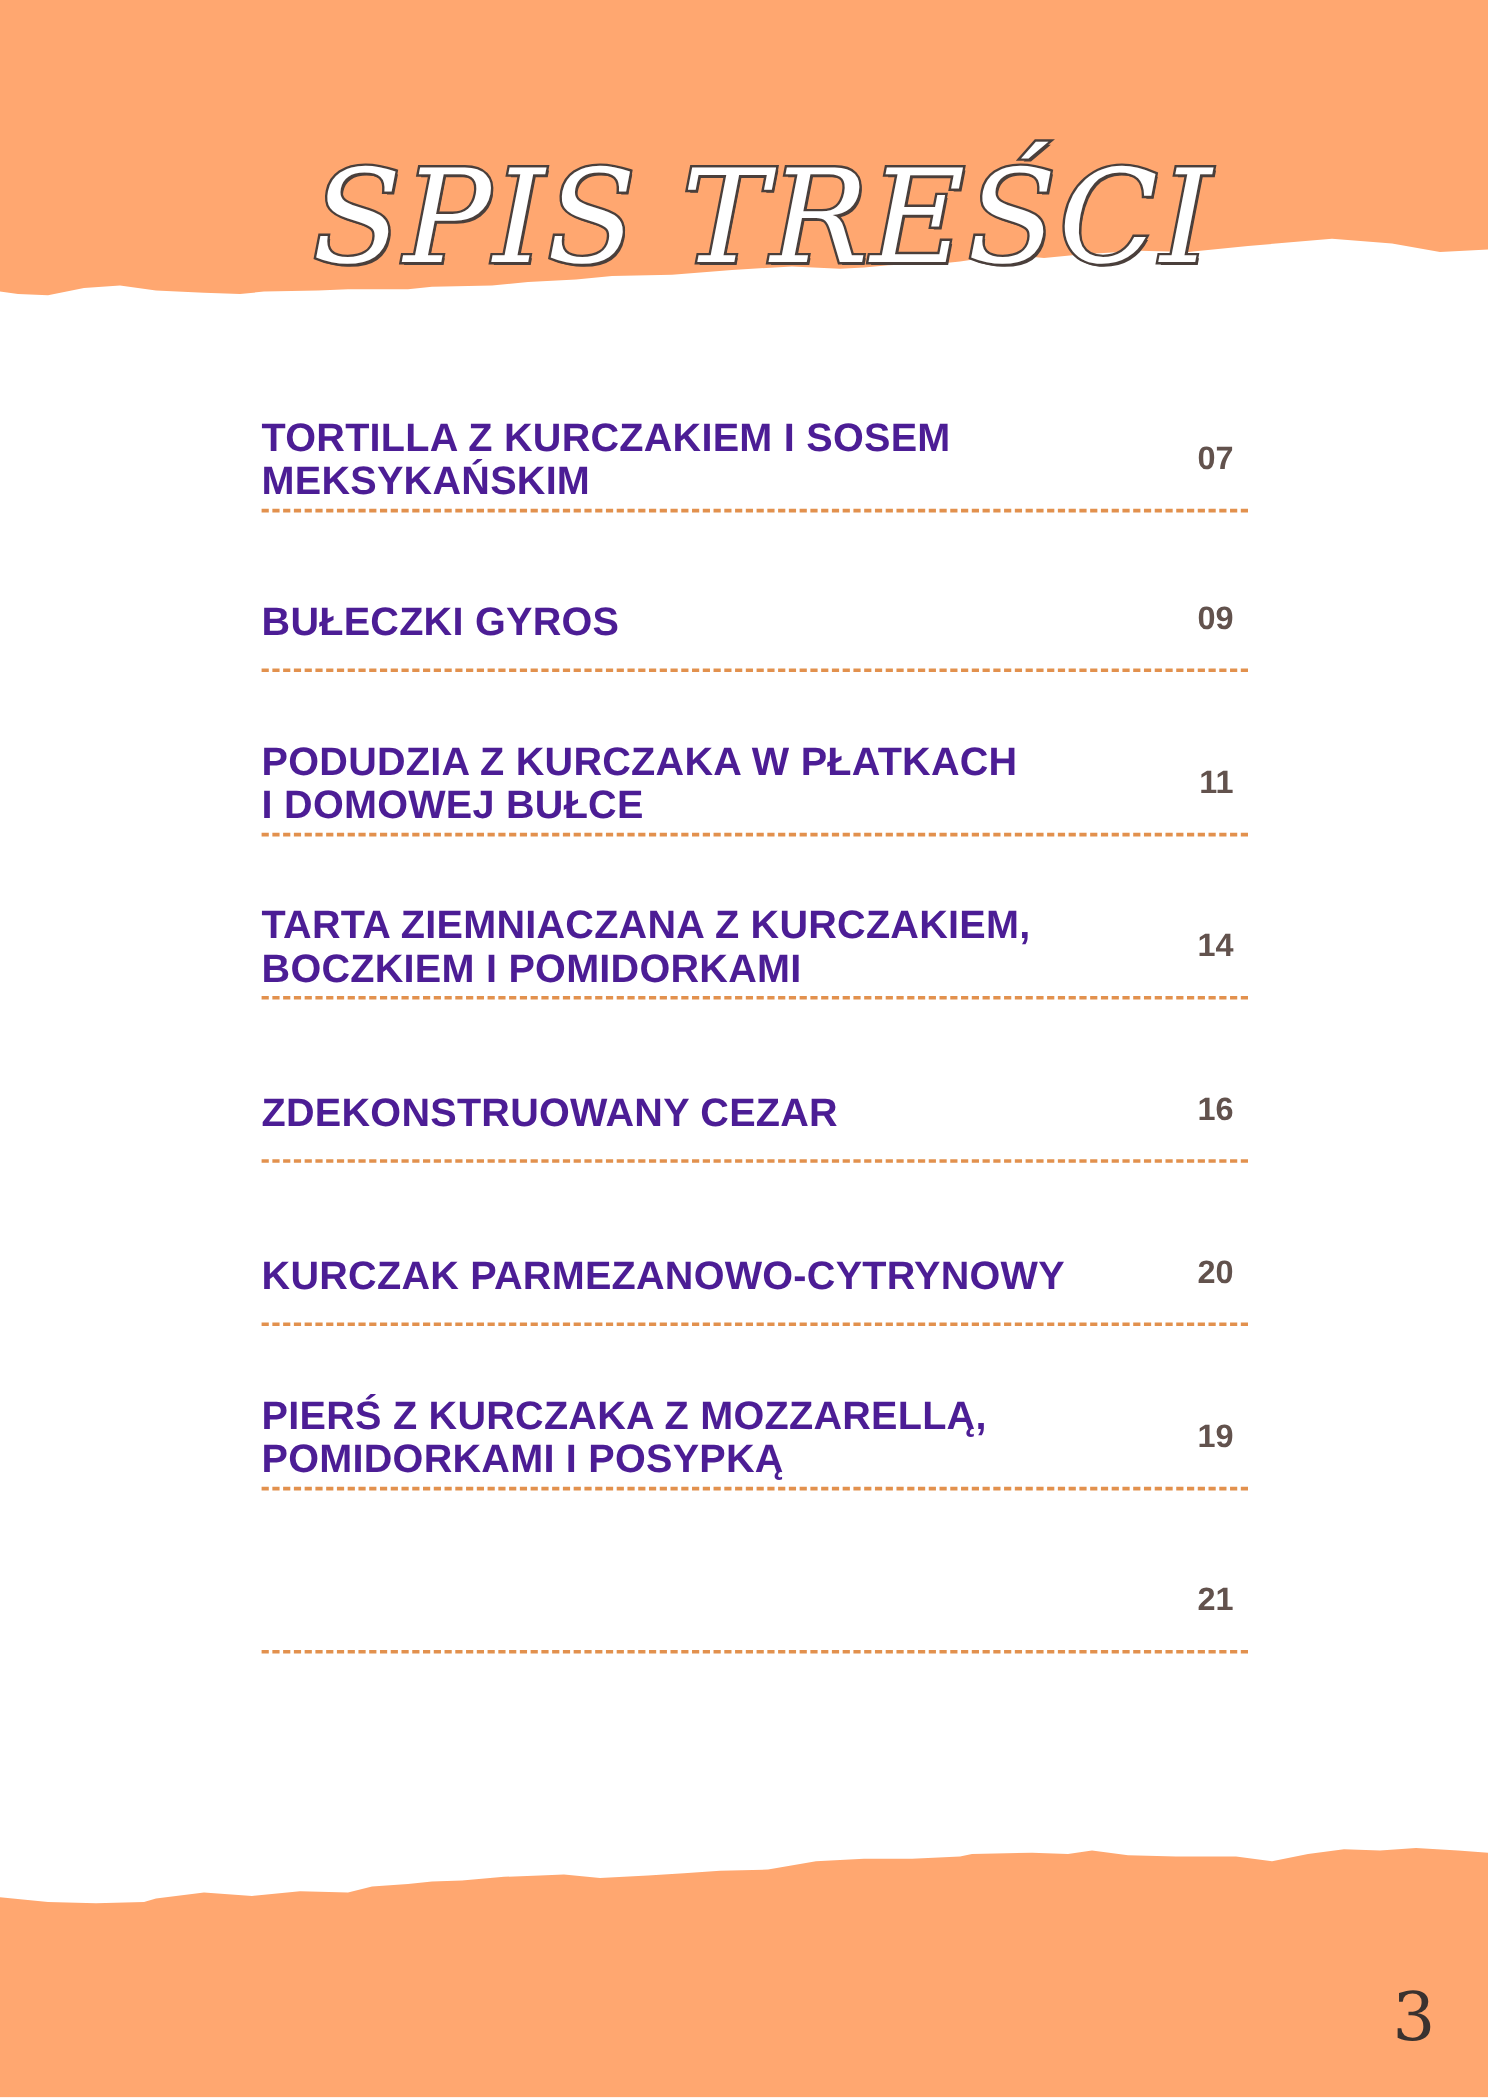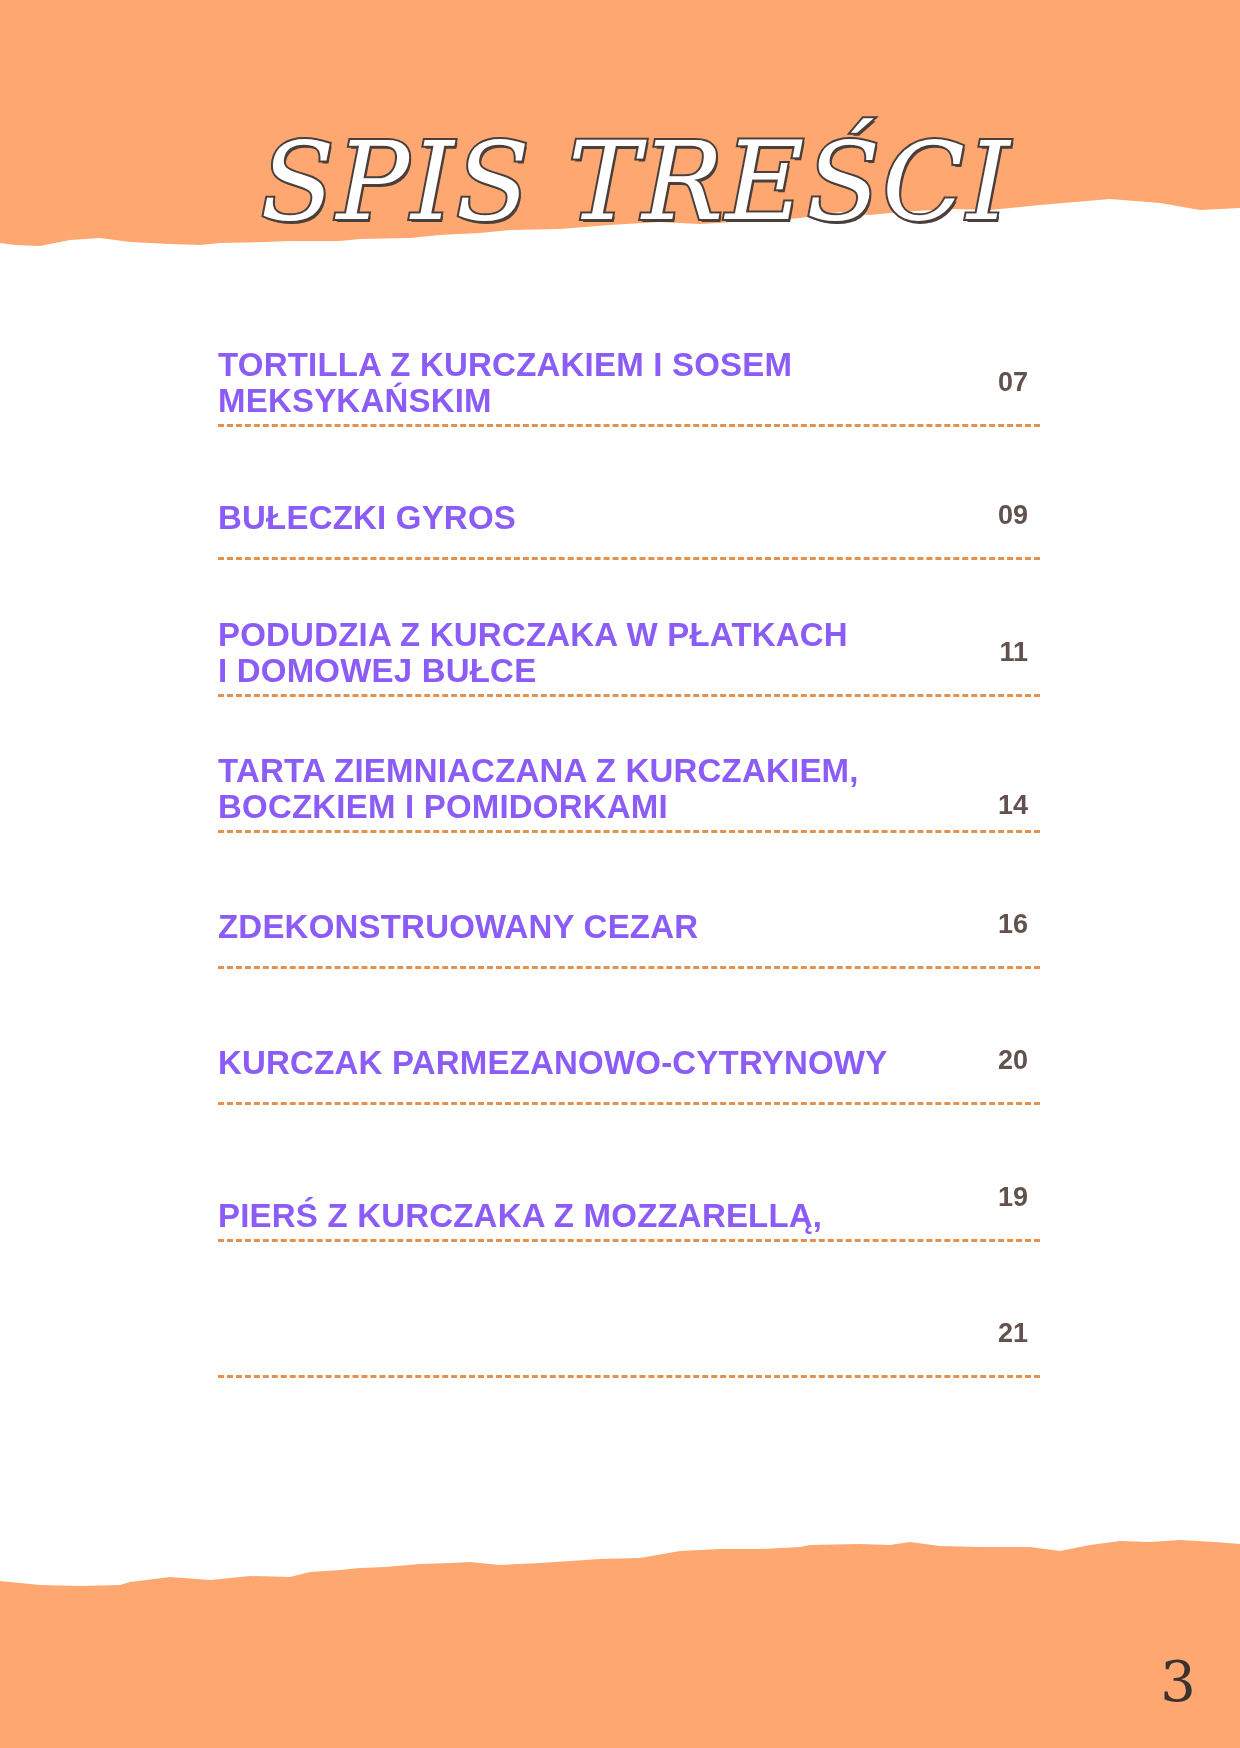--- a/index.html
+++ b/index.html
@@ -23,21 +23,21 @@
     text-shadow: 2px 3px 0 #4a3f3b;
     line-height: 140px;
     padding-left: 16px;
   }
 
   .toc { position: absolute; left: 218px; width: 822px; top: 0; }
   .entry { position: absolute; left: 0; width: 822px; }
   .entry .label {
     position: absolute; left: 0; bottom: 8px; width: 700px;
     font-family: "Liberation Sans", sans-serif; font-weight: bold;
-    font-size: 33px; line-height: 36px; color: #8b5cf6;
+    font-size: 33px; line-height: 36px; color: #4c1d95;
     text-transform: uppercase; letter-spacing: 0.2px;
   }
   .entry .page {
     position: absolute; right: 12px;
     font-family: "Liberation Sans", sans-serif; font-weight: bold;
     font-size: 27px; color: #62524d; 
     text-underline-offset: 4px; text-decoration-thickness: 2px;
   }
   .entry .dash {
     position: absolute; left: 0; bottom: 0; width: 822px; height: 0;
@@ -87,21 +87,21 @@
     </div>
     <span class="page" style="top:22px;">11</span>
     <div class="dash"></div>
   </div>
 
   <div class="entry" style="top:751px;height:82px;">
     <div class="label">
       <div>TARTA ZIEMNIACZANA Z KURCZAKIEM,</div>
       <div>BOCZKIEM I POMIDORKAMI</div>
     </div>
-    <span class="page" style="top:22px;margin-top:17px;">14</span>
+    <span class="page" style="top:22px;">14</span>
     <div class="dash"></div>
   </div>
 
   <div class="entry" style="top:887px;height:82px;">
     <div class="label" style="bottom:24px;">
       <div>ZDEKONSTRUOWANY CEZAR</div>
     </div>
     <span class="page" style="top:22px;">16</span>
     <div class="dash"></div>
   </div>
@@ -110,20 +110,21 @@
     <div class="label" style="bottom:24px;">
       <div>KURCZAK PARMEZANOWO-CYTRYNOWY</div>
     </div>
     <span class="page" style="top:22px;">20</span>
     <div class="dash"></div>
   </div>
 
   <div class="entry" style="top:1160px;height:82px;">
     <div class="label">
       <div>PIERŚ Z KURCZAKA Z MOZZARELLĄ,</div>
+      <div>POMIDORKAMI I POSYPKĄ</div>
     </div>
     <span class="page" style="top:22px;">19</span>
     <div class="dash"></div>
   </div>
 
   <div class="entry" style="top:1296px;height:82px;">
     <span class="page" style="top:22px;">21</span>
     <div class="dash"></div>
   </div>
 

